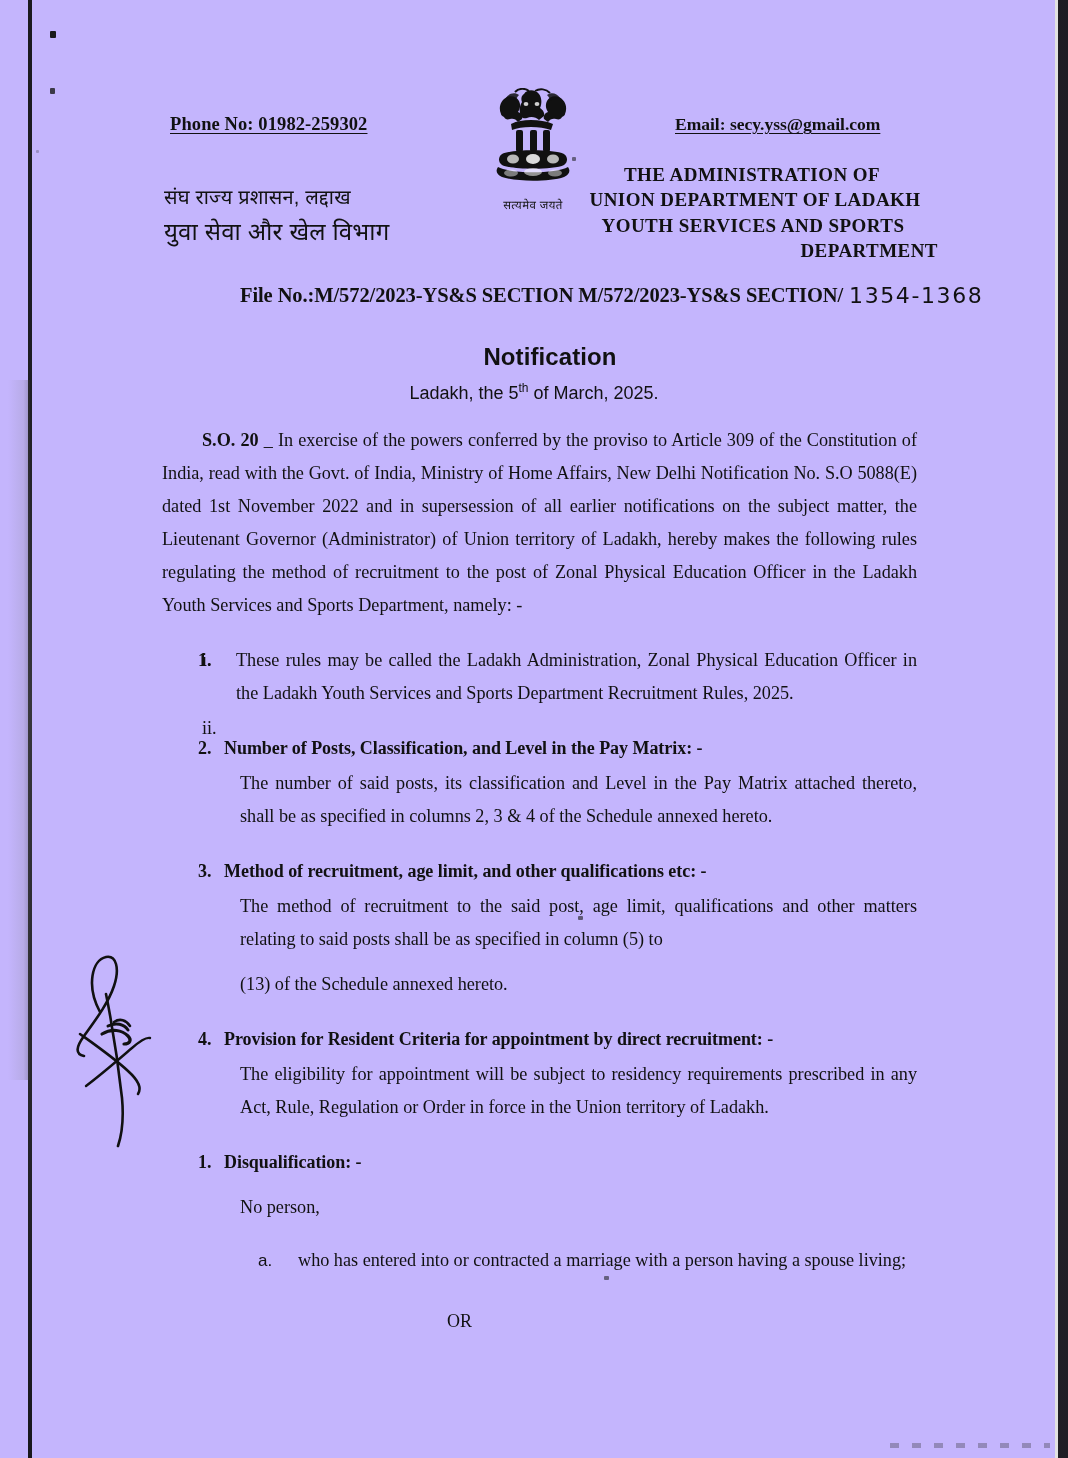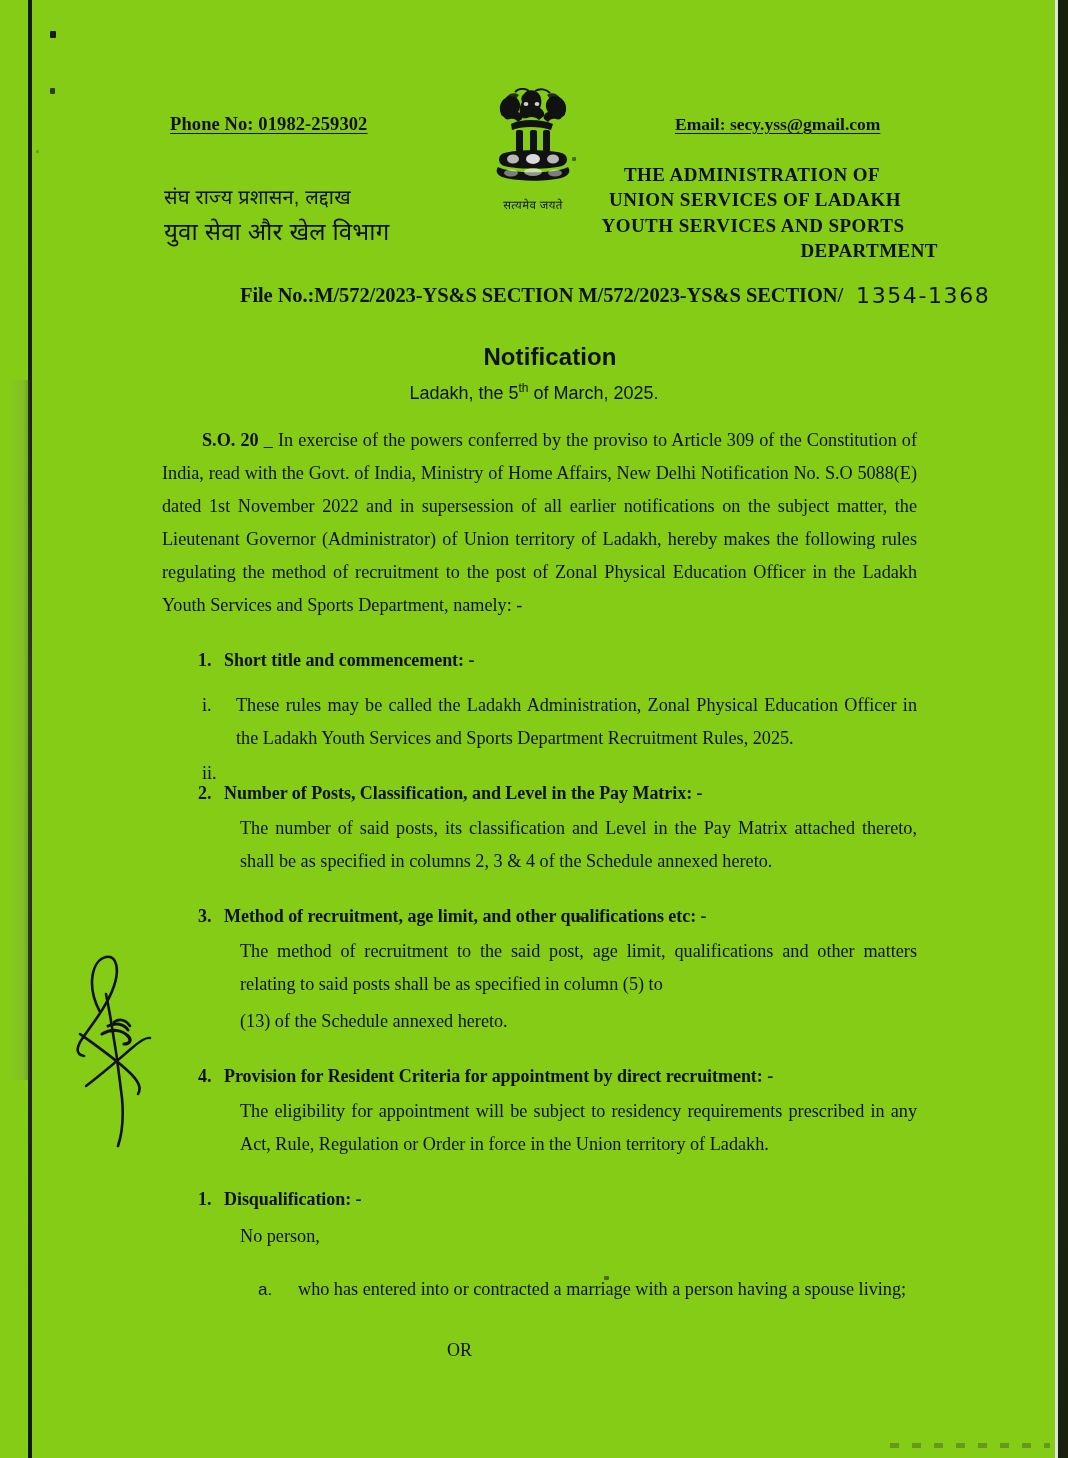--- a/index.html
+++ b/index.html
@@ -4,21 +4,21 @@
 <style>
   html, body {
     margin: 0;
     padding: 0;
     background: #ffffff;
   }
   .page {
     position: relative;
     width: 1068px;
     height: 1458px;
-    background: #84cc16;
+    background: #c4b5fd;
     overflow: hidden;
     font-family: "Liberation Serif", "DejaVu Serif", serif;
     color: #111111;
   }
 
   
   .scan-edge-left {
     position: absolute;
     left: 28px;
     top: 0;
@@ -153,21 +153,21 @@
     font-size: 20.5px;
     white-space: nowrap;
     letter-spacing: -.1px;
   }
   .handwritten {
     font-family: "DejaVu Sans", sans-serif;
     font-weight: normal;
     font-size: 22px;
     letter-spacing: 1.6px;
     vertical-align: -1px;
-    margin-left: 13px;
+    margin-left: 6px;
   }
 
   
   .notif-title {
     position: absolute;
     left: 16px;
     top: 343px;
     width: 1068px;
     text-align: center;
     font-family: "Liberation Sans", "DejaVu Sans", sans-serif;
@@ -229,21 +229,21 @@
     left: 40px;
     width: 30px;
     text-align: left;
   }
   .sec-body {
     padding-left: 78px;
     text-align: justify;
     margin-top: 2px;
   }
 
-  .plain-line { padding-left: 78px; margin-top: 4px; }
+  .plain-line { padding-left: 78px; margin-top: 12px; }
 
   .alpha-list { margin: 20px 0 0 0; padding: 0; list-style: none; }
   .alpha-item {
     position: relative;
     padding-left: 136px;
     text-align: left;
   }
   .alpha-marker {
     position: absolute;
     left: 96px;
@@ -324,21 +324,21 @@
           <ellipse cx="48" cy="84" rx="9" ry="4" fill="#fff" opacity=".55"></ellipse>
           <ellipse cx="26" cy="85" rx="7" ry="3.5" fill="#fff" opacity=".45"></ellipse>
           <ellipse cx="70" cy="85" rx="7" ry="3.5" fill="#fff" opacity=".45"></ellipse>
         </g>
       </svg>
       <div class="satyamev">सत्यमेव जयते</div>
     </div>
 
     <div class="org-block">
       <div class="org-line-1">THE ADMINISTRATION OF</div>
-      <div class="org-line-2">UNION SERVICES OF LADAKH</div>
+      <div class="org-line-2">UNION DEPARTMENT OF LADAKH</div>
       <div class="org-line-3">YOUTH SERVICES AND SPORTS</div>
       <div class="org-line-4">DEPARTMENT</div>
     </div>
   </div>
 
   <div class="file-line">
     <span>File No.:M/572/2023-YS&amp;S SECTION M/572/2023-YS&amp;S SECTION/</span><span class="handwritten">1354-1368</span>
   </div>
 
   <div class="notif-title">Notification</div>
@@ -348,21 +348,21 @@
   </div>
 
   <div class="body-col">
 
     <div class="so-para">
       <span class="so-label">S.O. 20</span><span> _ In exercise of the powers conferred by the proviso to Article 309 of the Constitution of India, read with the Govt. of India, Ministry of Home Affairs, New Delhi Notification No. S.O 5088(E) dated 1st November 2022 and in supersession of all earlier notifications on the subject matter, the Lieutenant Governor (Administrator) of Union territory of Ladakh, hereby makes the following rules regulating the method of recruitment to the post of Zonal Physical Education   Officer in the Ladakh Youth Services and Sports Department, namely: -</span>
     </div>
 
     <div class="sec">
       <div class="sec-head">
-        <span class="sec-num">1.</span><span class="sec-head-txt">Short title and commencement: -</span>
+        <span class="sec-num">1.</span>
       </div>
       <ul class="sub-list">
         <li class="sub-item">
           <span class="sub-marker">i.</span><span>These rules may be called the Ladakh Administration, Zonal Physical Education Officer in the Ladakh Youth Services and Sports Department Recruitment Rules, 2025.</span>
         </li>
         <li class="sub-item">
           <span class="sub-marker">ii.</span>
         </li>
       </ul>
     </div>

